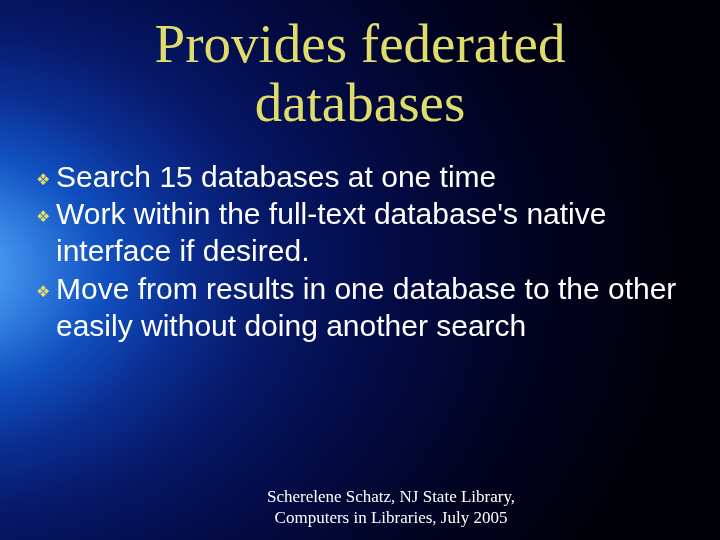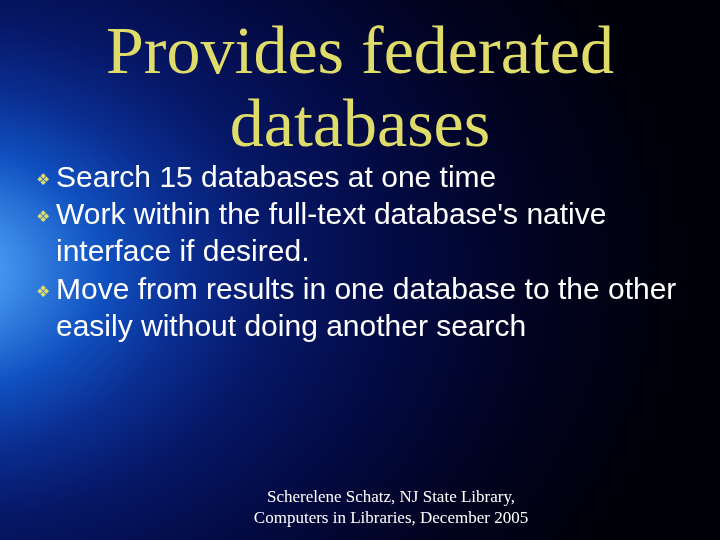--- a/index.html
+++ b/index.html
@@ -26,21 +26,21 @@
     font-family: Verdana, Geneva, sans-serif;
   }
   .title {
     position: absolute;
     top: 14px;
     left: 0;
     width: 720px;
     text-align: center;
     color: #e0dc6a;
     font-family: "Times New Roman", Times, serif;
-    font-size: 68px;
+    font-size: 55px;
     line-height: 1.08;
     font-weight: 400;
     letter-spacing: 0px;
   }
   .body {
     position: absolute;
     top: 158px;
     left: 36px;
     right: 42px;
     color: #ffffff;
@@ -93,16 +93,16 @@
     <div class="bullet-row">
       <span class="diamond">❖</span><span>Work within the full-text database's native interface if desired.</span>
     </div>
     <div class="bullet-row">
       <span class="diamond">❖</span><span>Move from results in one database to the other easily without doing another search</span>
     </div>
   </div>
 
   <div class="footer">
     <span>Scherelene Schatz, NJ State Library,</span><br>
-    <span>Computers in Libraries, December 2005</span>
+    <span>Computers in Libraries, July 2005</span>
   </div>
 
 </div>
 
 </body></html>

